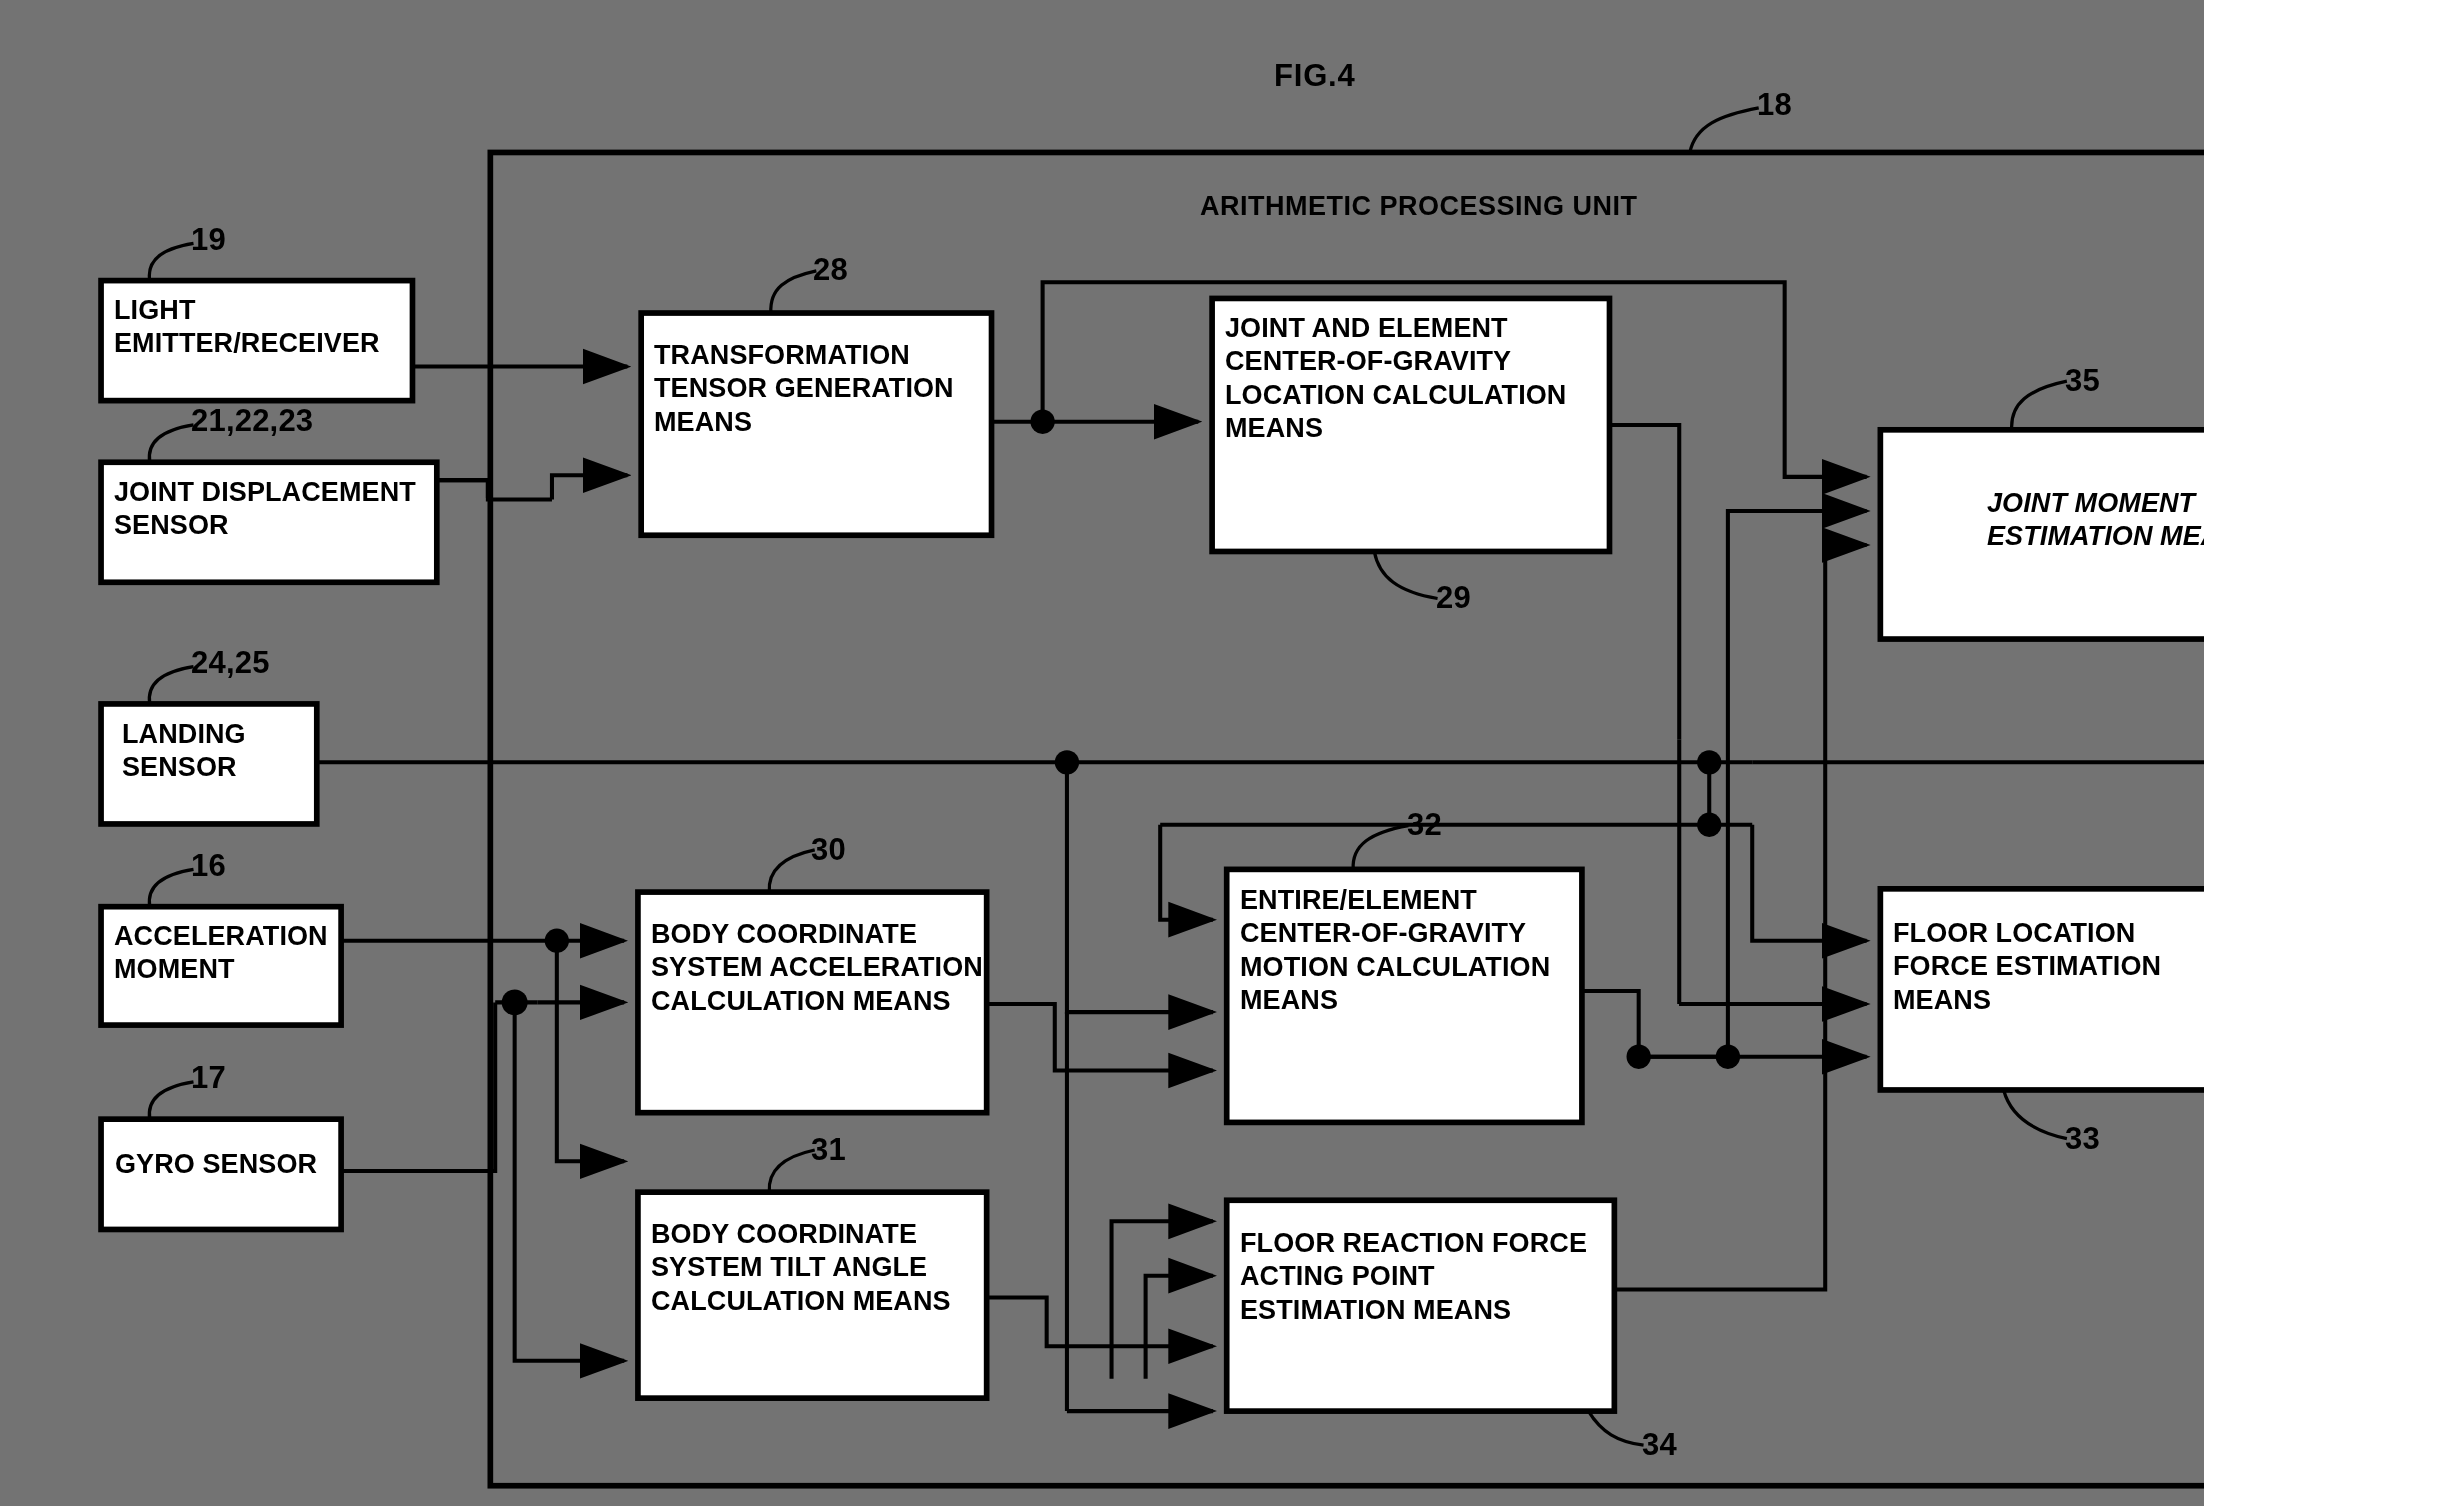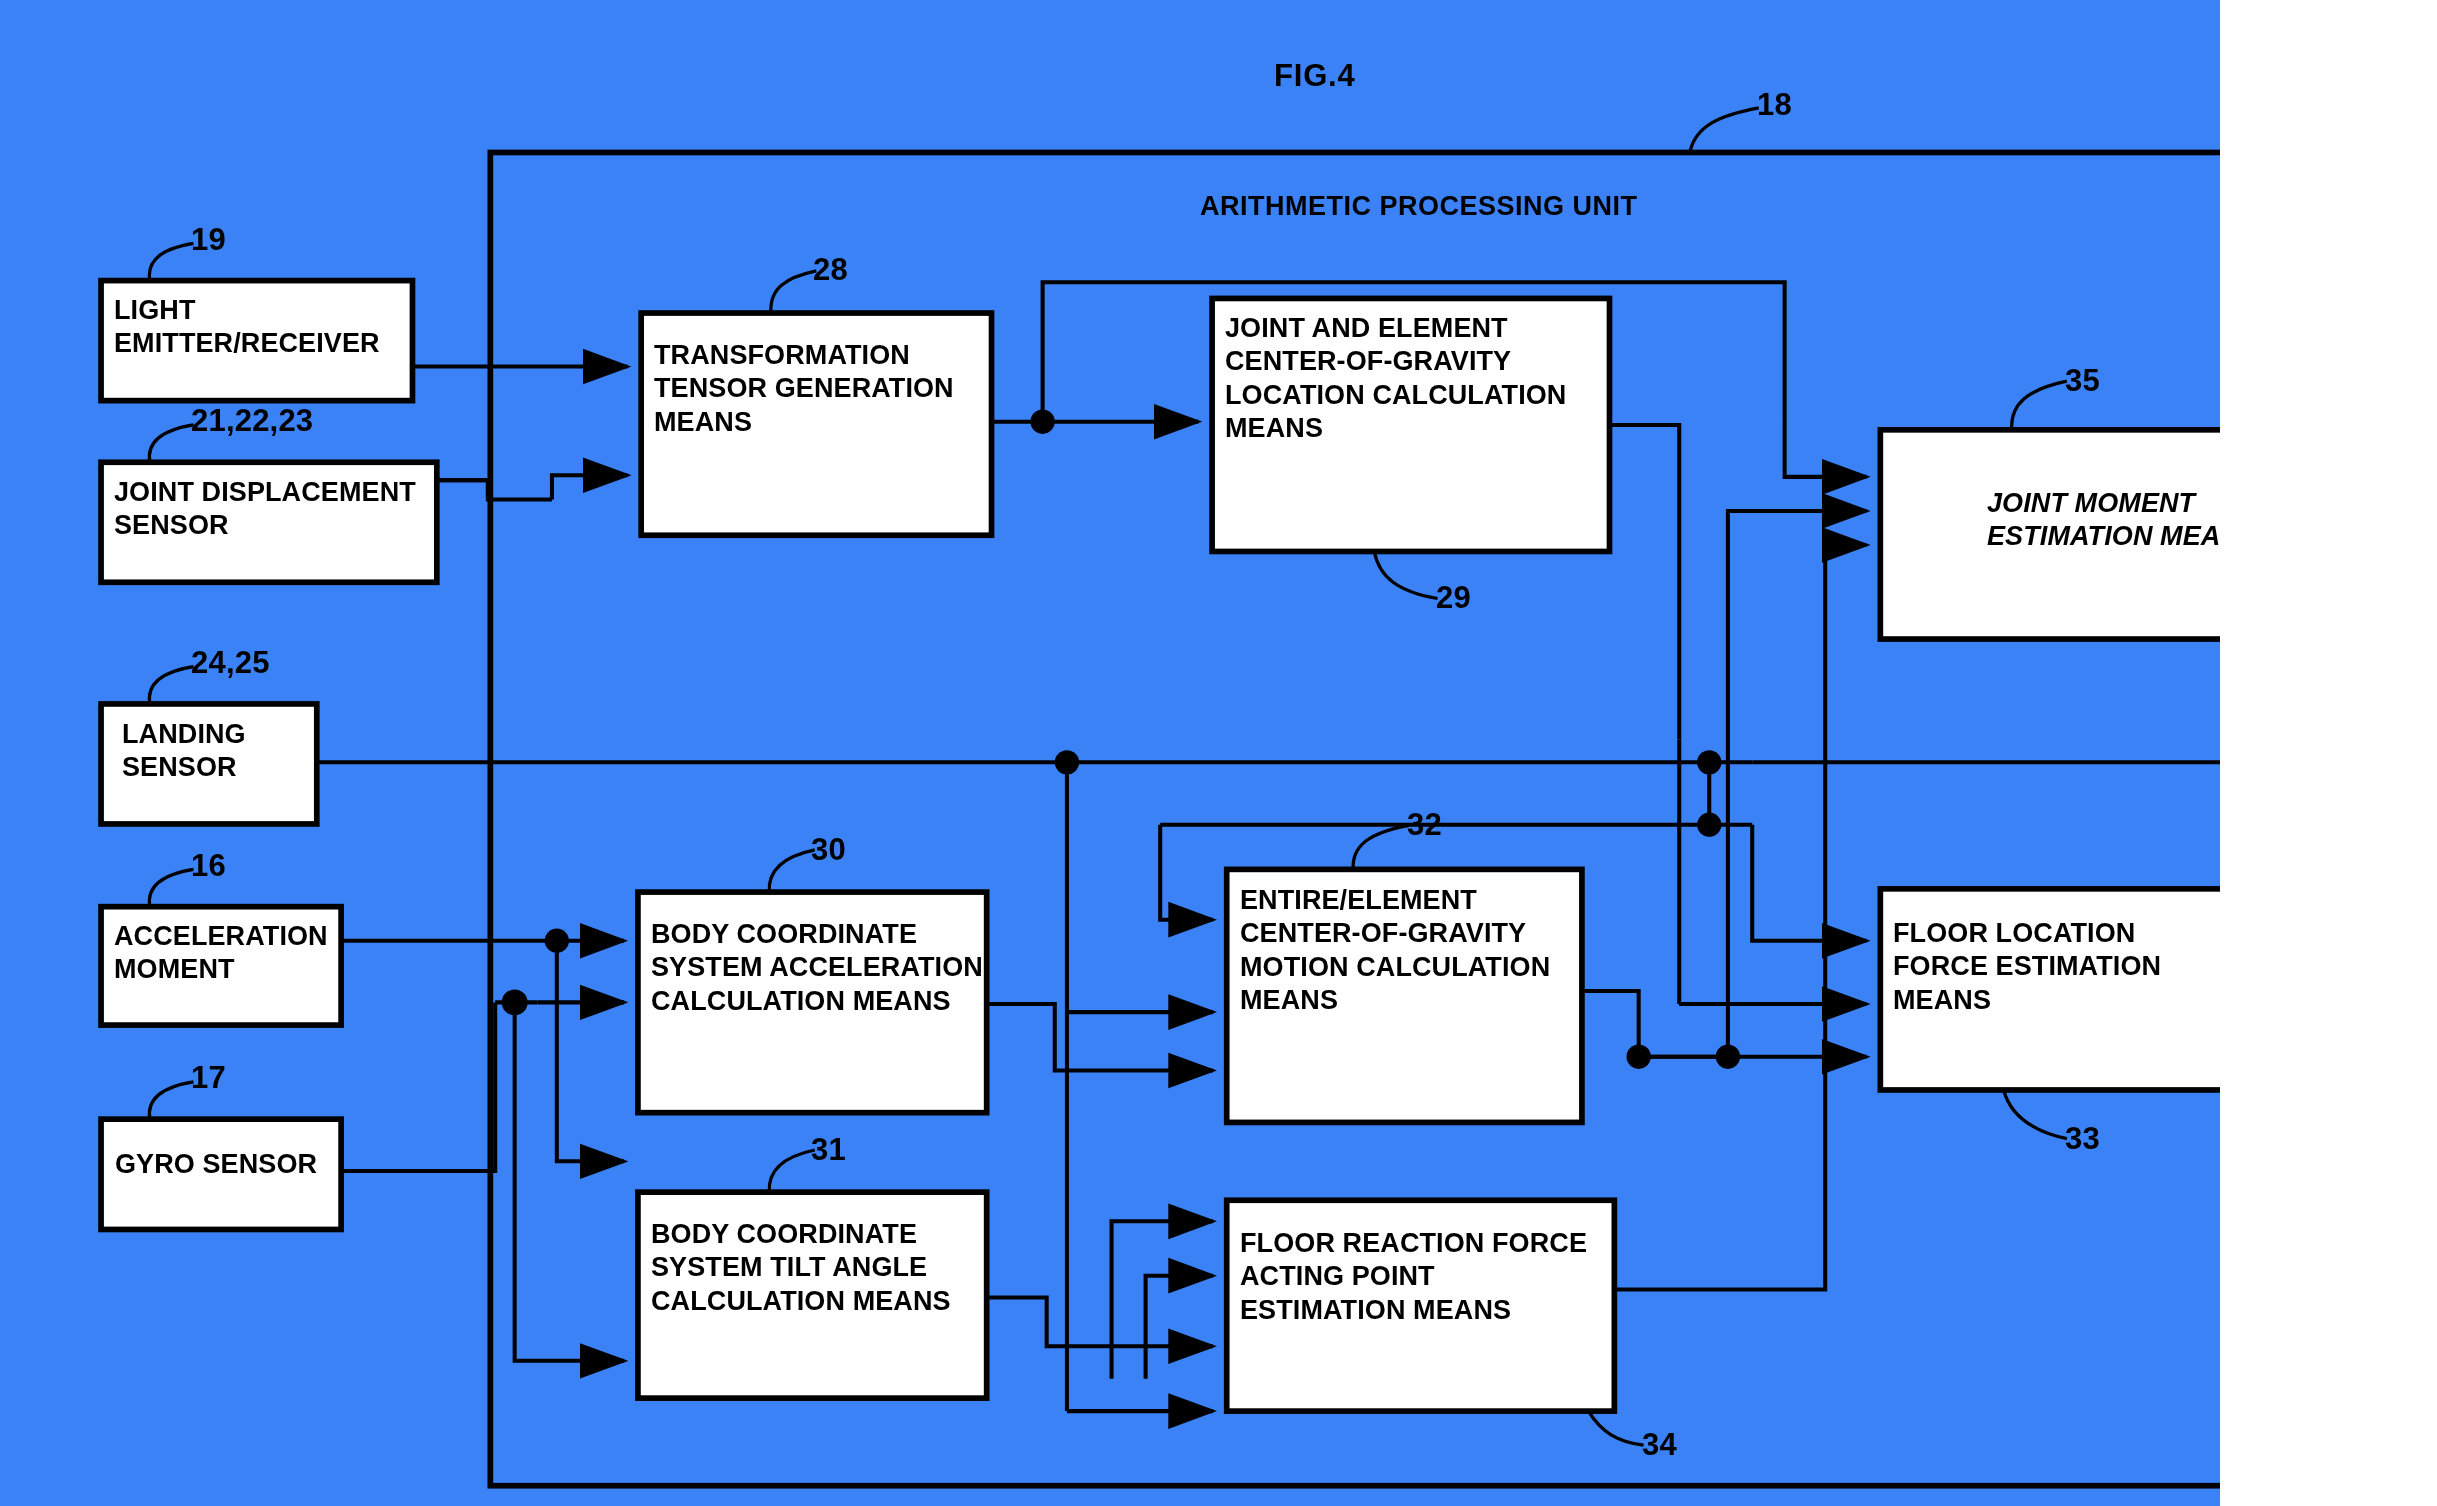--- a/index.html
+++ b/index.html
@@ -4,24 +4,23 @@
 <style>
   html, body {
     margin: 0;
     padding: 0;
     background: #ffffff;
   }
   #stage {
     position: relative;
     width: 2204px;
     height: 1506px;
-    background: #3b82f6;
+    background: #737373;
     font-family: "Liberation Sans", sans-serif;
     overflow: hidden;
-    padding-left: 16px;
   }
   #stage svg {
     position: absolute;
     left: 0;
     top: 0;
     width: 2438px;
     height: 1506px;
   }
   .wire {
     stroke: #000;

